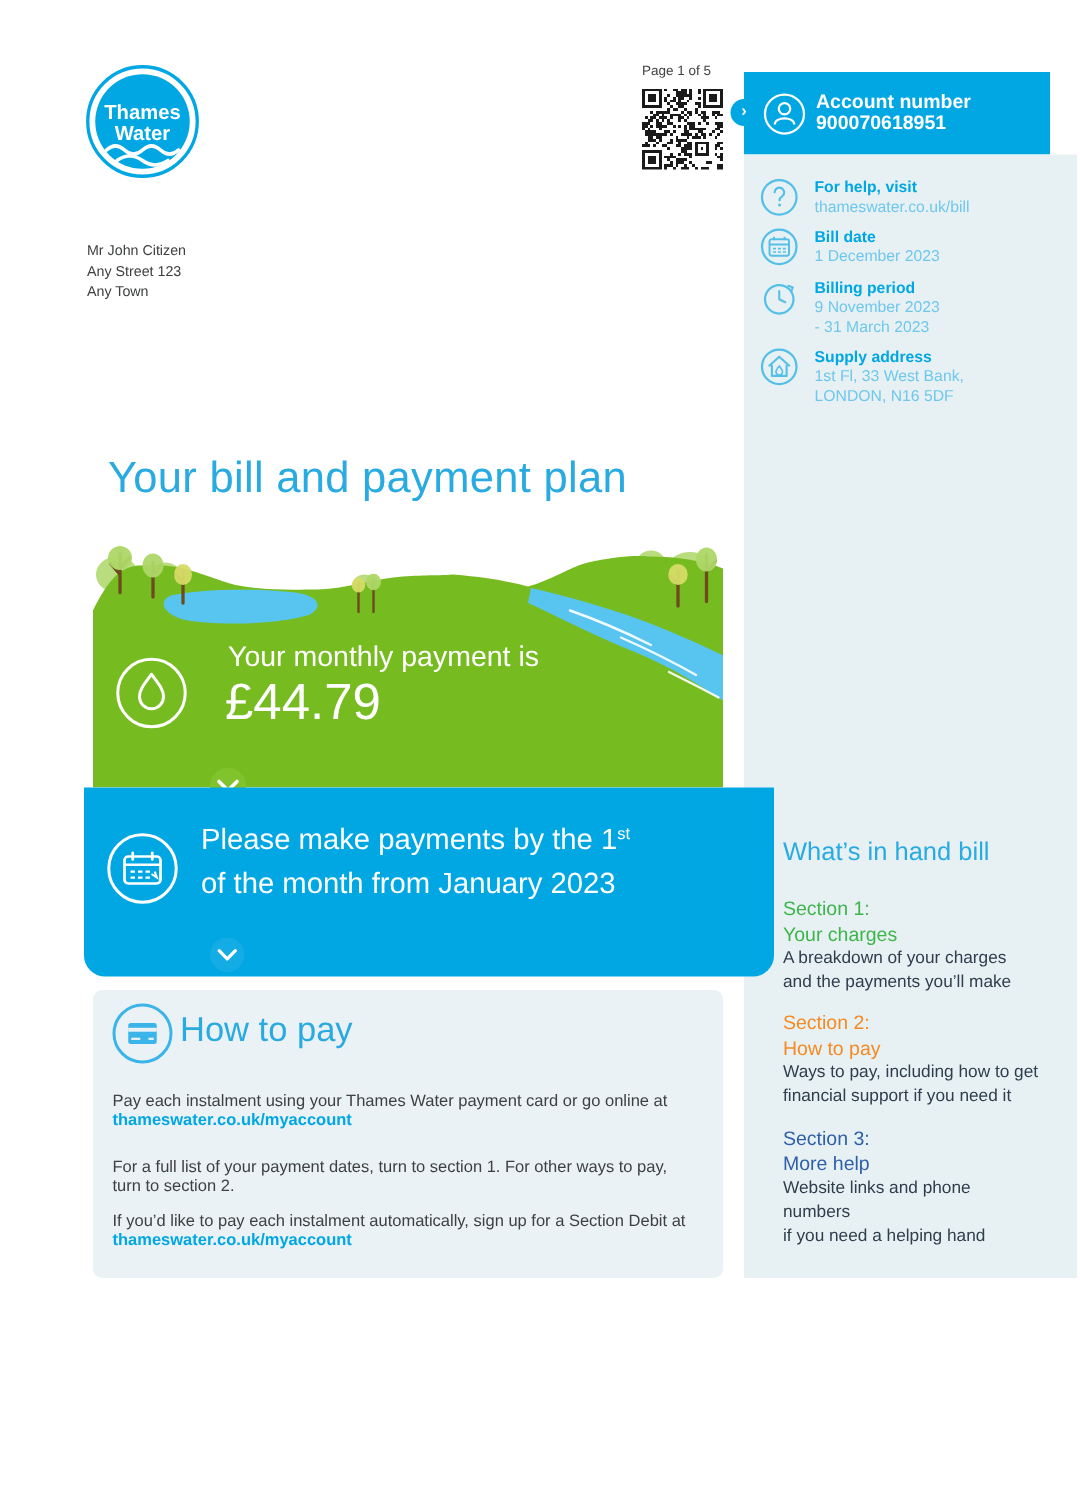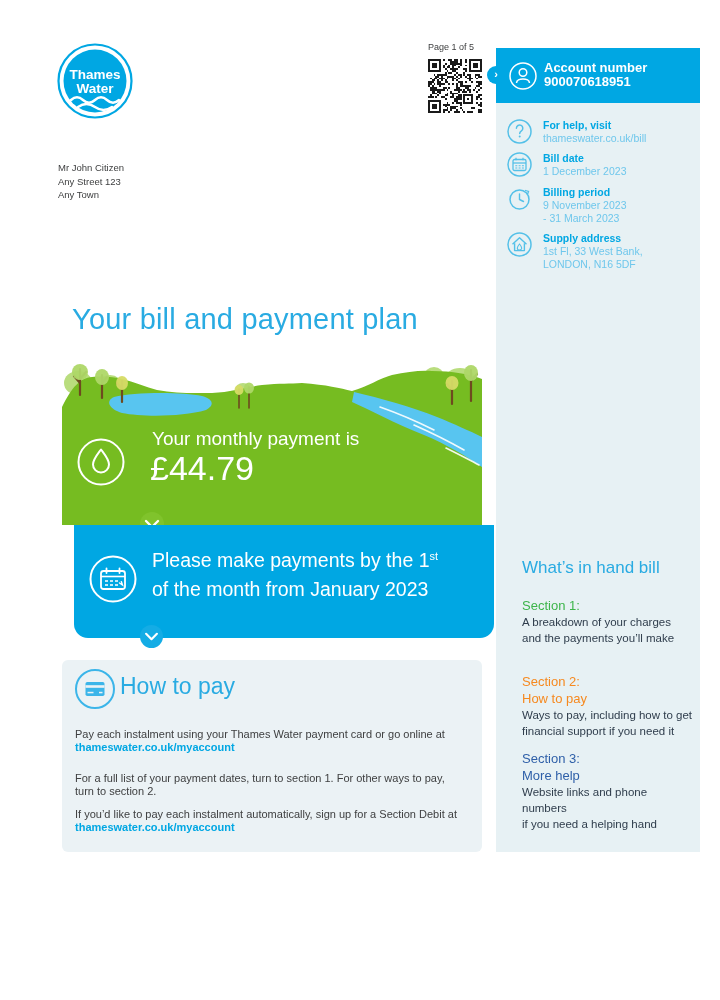--- a/index.html
+++ b/index.html
@@ -9,38 +9,38 @@
 
   
   .addr{left:58px;top:161px;font-size:9.5px;line-height:13.5px;color:#3f4041;}
   .page-ind{left:428px;top:42px;font-size:9px;color:#3f4041;}
 
   
   .acct-box{left:496px;top:48px;width:204px;height:55px;background:#00a7e3;}
   .acct-tab{position:absolute;left:-9px;top:18px;width:18px;height:18px;border-radius:50%;
             background:#00a7e3;color:#fff;font-size:11px;font-weight:700;line-height:17px;text-align:center;}
   .acct-text{position:absolute;left:48px;top:13px;color:#fff;font-size:13px;font-weight:700;line-height:14px;}
-  .sidebar{left:496px;top:103px;width:204px;height:749px;background:#e7f1f4;}
+  .sidebar{left:496px;top:103px;width:204px;height:749px;background:#e7f1f4;padding-left:18px;}
   .info-row{position:absolute;left:10px;width:186px;}
   .info-row .txt{position:absolute;left:37px;top:1px;width:150px;}
   .info-label{font-size:10.5px;font-weight:700;color:#00a7e3;line-height:13px;}
   .info-value{font-size:10.5px;color:#6fc7ec;line-height:13px;}
 
   .whats-title{position:absolute;left:26px;top:455px;font-size:17px;color:#29abe2;}
   .sec{position:absolute;left:26px;width:172px;}
   .sec-h{font-size:13px;line-height:17px;}
   .sec-d{font-size:11.5px;line-height:16px;color:#2f3d4c;}
   .s1 .sec-h{color:#3db54a;} .s2 .sec-h{color:#f6891f;} .s3 .sec-h{color:#2e5fa8;}
 
   
   .main-title{left:72px;top:303px;font-size:29px;color:#29abe2;letter-spacing:.2px;}
   .illu{left:62px;top:363px;}
   .pay-label{left:152px;top:428px;font-size:19px;color:#fff;}
   .pay-amount{left:150px;top:449px;font-size:34px;color:#fff;}
-  .blue-card{left:74px;top:525px;width:420px;height:113px;background:#00a7e3;border-radius:0 0 14px 14px;}
+  .blue-card{left:56px;top:525px;width:420px;height:126px;background:#00a7e3;border-radius:0 0 14px 14px;padding-left:40px;}
   .sched-text{position:absolute;left:78px;top:17px;color:#fff;font-size:19.5px;line-height:29px;}
   .sched-text .sup{font-size:11px;vertical-align:7px;}
   .chev{width:24px;height:24px;border-radius:50%;display:flex;align-items:center;justify-content:center;}
   .chev1{left:140px;top:512px;background:#80c32c;}
   .chev2{left:140px;top:625px;background:#14ace5;width:23px;height:23px;}
 
   .howto{left:62px;top:660px;width:420px;height:192px;background:#ebf2f5;border-radius:6px;}
   .howto-title{position:absolute;left:58px;top:13px;font-size:23px;color:#29abe2;}
   .howto p{position:absolute;left:13px;margin:0;font-size:11px;line-height:12.5px;color:#3f4041;width:395px;}
   .link{font-weight:700;color:#00a7e3;}
@@ -425,20 +425,21 @@
         <div class="info-label">Supply address</div>
         <div class="info-value">1st Fl, 33 West Bank,</div>
         <div class="info-value">LONDON, N16 5DF</div>
       </div>
     </div>
 
     <div class="whats-title">What’s in hand bill</div>
 
     <div class="sec s1" style="top:494px;">
       <div class="sec-h">Section 1:</div>
+      <div class="sec-h">Your charges</div>
       <div class="sec-d">A breakdown of your charges</div>
       <div class="sec-d">and the payments you’ll make</div>
     </div>
 
     <div class="sec s2" style="top:570px;">
       <div class="sec-h">Section 2:</div>
       <div class="sec-h">How to pay</div>
       <div class="sec-d">Ways to pay, including how to get</div>
       <div class="sec-d">financial support if you need it</div>
     </div>

